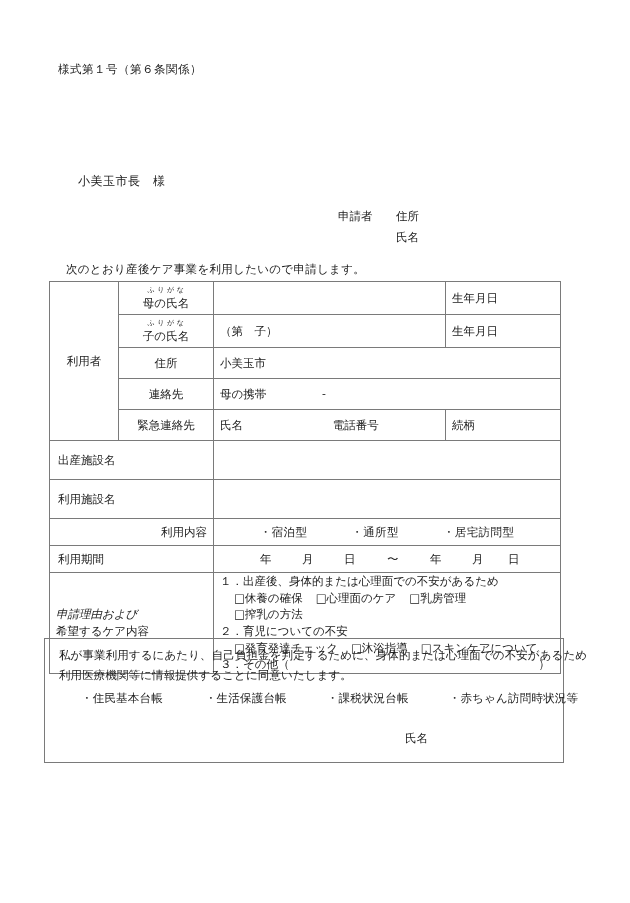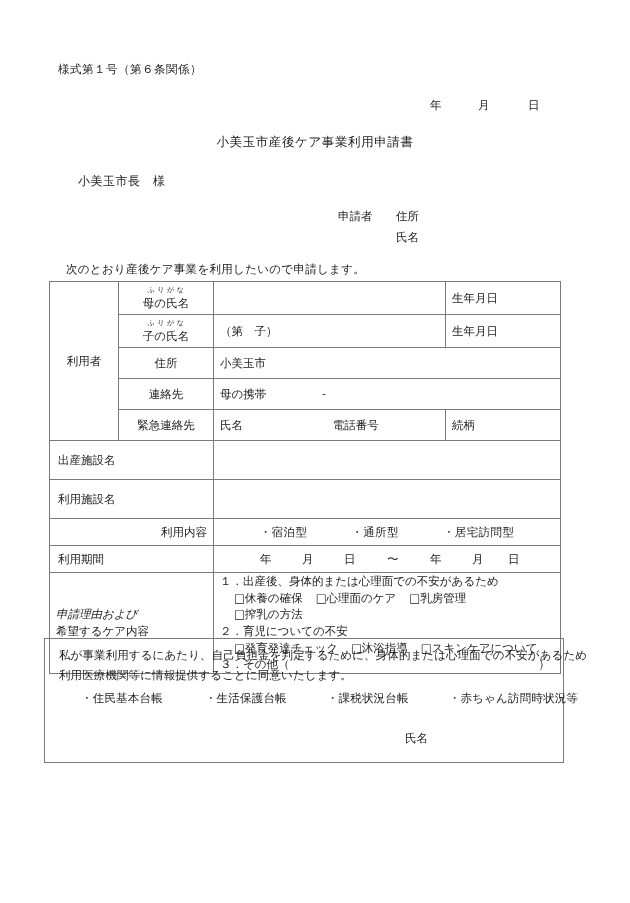--- a/index.html
+++ b/index.html
@@ -93,25 +93,21 @@
   .li3{margin-right:40px;}
   .cs-sign{position:absolute;left:360px;top:92px;font-size:11.5px;}
 </style>
 </head>
 <body>
 
 <div class="page">
 
   <div class="form-no">様式第１号（第６条関係）</div>
 
-  <div class="date-line">
-    <span class="d-y">年</span><span class="d-m">月</span><span class="d-d">日</span>
-  </div>
-
-  <div class="doc-title">小美玉市産後ケア事業利用申請書</div>
+
 
   <div class="addressee">小美玉市長　様</div>
 
   <div class="applicant">
     <span class="lbl">申請者</span><span>住所</span>
     <span class="f2">氏名</span>
   </div>
 
   <div class="intro">次のとおり産後ケア事業を利用したいので申請します。</div>
 

